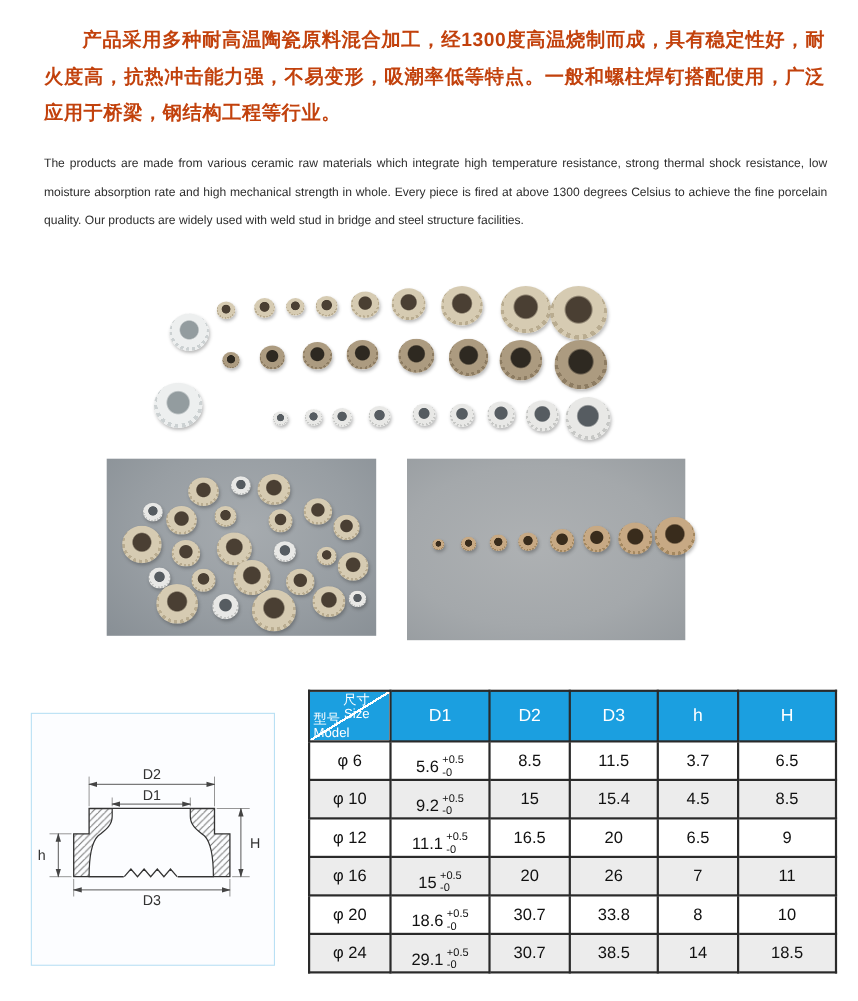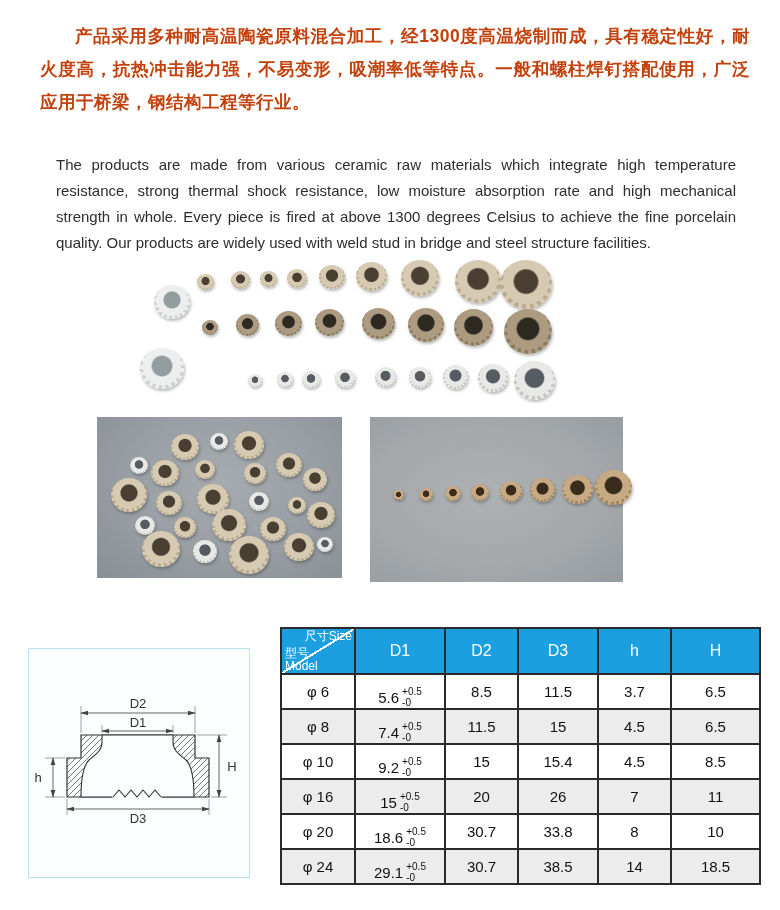--- a/index.html
+++ b/index.html
@@ -7,22 +7,22 @@
     position:relative;width:780px;height:910px;background:#ffffff;overflow:hidden;
     font-family:"Liberation Sans","DejaVu Sans",sans-serif;color:#1c1c1c;
   }
   
   .cn-para{
     position:absolute;left:40px;right:30px;top:20px;margin:0;
     font-size:17.5px;line-height:33px;font-weight:bold;color:#c2410c;
     text-align:justify;text-indent:35px;letter-spacing:.5px;
   }
   .en-para{
-    position:absolute;left:40px;right:28px;top:136px;margin:16px;
-    font-size:15px;line-height:26px;color:#2d2d2d;text-align:justify;
+    position:absolute;left:40px;right:28px;top:136px;margin:0;
+    font-size:11px;line-height:26px;color:#2d2d2d;text-align:justify;
   }
   
   .photo-box{position:absolute;}
   #photo-grid{left:135px;top:253px;width:425px;height:150px;background:#ffffff;}
   #photo-scatter{
     left:97px;top:417px;width:245px;height:161px;
     background:radial-gradient(ellipse at 52% 40%,#a6abaf 0%,#989ea3 55%,#888f95 100%);
   }
   #photo-lineup{
     left:370px;top:417px;width:253px;height:165px;
@@ -46,21 +46,21 @@
   .spec thead th{height:44px;color:#ffffff;font-weight:normal;font-size:16px;}
   .spec tbody tr{height:31px;background:#ffffff;}
   .spec tbody tr:nth-child(even){background:#ececec;}
   .corner{position:relative;overflow:hidden;}
   .corner-diag{
     position:absolute;inset:0;
     background:linear-gradient(to bottom right,
       rgba(0,0,0,0) calc(50% - 1px),#ffffff calc(50% - 1px),
       #ffffff calc(50% + 1px),rgba(0,0,0,0) calc(50% + 1px));
   }
-  .corner-tr{position:absolute;top:1px;right:2px;display:flex;flex-direction:row;
+  .corner-tr{position:absolute;top:1px;right:18px;display:flex;flex-direction:column;
     color:#fff;font-size:12px;line-height:13px;text-align:right;}
   .corner-bl{position:absolute;bottom:0;left:3px;display:flex;flex-direction:column;
     color:#fff;font-size:12px;line-height:13px;text-align:left;}
   .d1wrap{display:flex;align-items:center;justify-content:center;gap:3px;margin-top:12px;}
   .tol{display:inline-flex;flex-direction:column;font-size:10px;line-height:10.5px;text-align:left;}
 </style>
 </head>
 <body>
 
 <div class="page">
@@ -223,52 +223,52 @@
                 <span>-0</span>
               </span>
         </div>
           </td>
         <td>8.5</td>
         <td>11.5</td>
         <td>3.7</td>
         <td>6.5</td>
       </tr>
       <tr>
-        <td>φ 8</td>
-        <td>
-            <div class="d1wrap">
-          <span>7.4</span>
-          <span class="tol">
-                <span>+0.5</span>
-                <span>-0</span>
-              </span>
-        </div>
-          </td>
-        <td>11.5</td>
-        <td>15</td>
-        <td>4.5</td>
-        <td>6.5</td>
-      </tr>
-      <tr>
         <td>φ 10</td>
         <td>
             <div class="d1wrap">
           <span>9.2</span>
           <span class="tol">
                 <span>+0.5</span>
                 <span>-0</span>
               </span>
         </div>
           </td>
         <td>15</td>
         <td>15.4</td>
         <td>4.5</td>
         <td>8.5</td>
       </tr>
       <tr>
+        <td>φ 12</td>
+        <td>
+            <div class="d1wrap">
+          <span>11.1</span>
+          <span class="tol">
+                <span>+0.5</span>
+                <span>-0</span>
+              </span>
+        </div>
+          </td>
+        <td>16.5</td>
+        <td>20</td>
+        <td>6.5</td>
+        <td>9</td>
+      </tr>
+      <tr>
         <td>φ 16</td>
         <td>
             <div class="d1wrap">
           <span>15</span>
           <span class="tol">
                 <span>+0.5</span>
                 <span>-0</span>
               </span>
         </div>
           </td>

